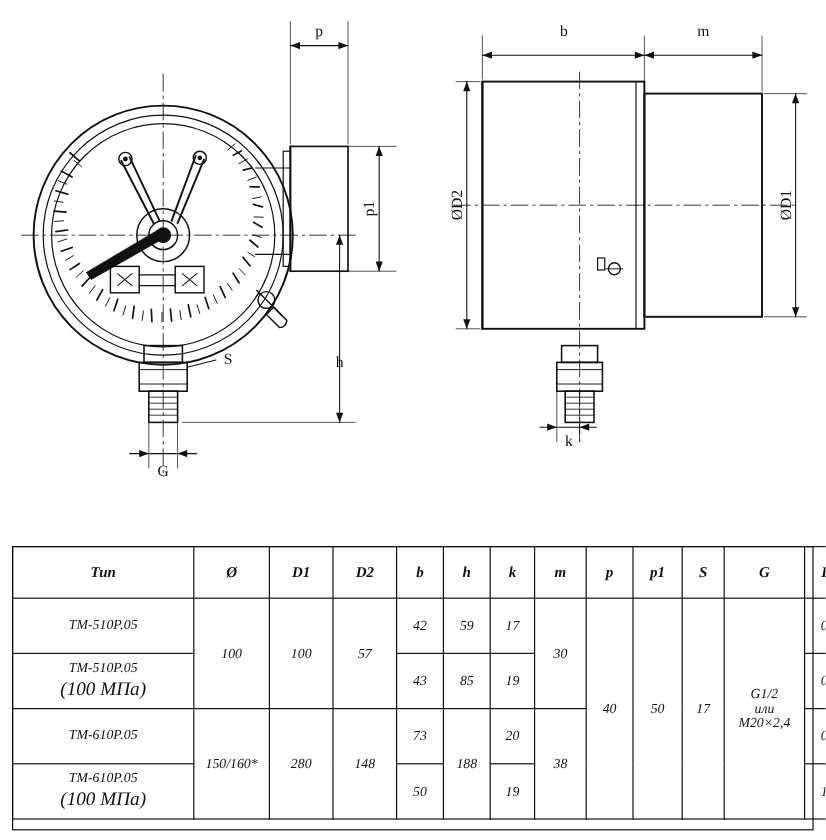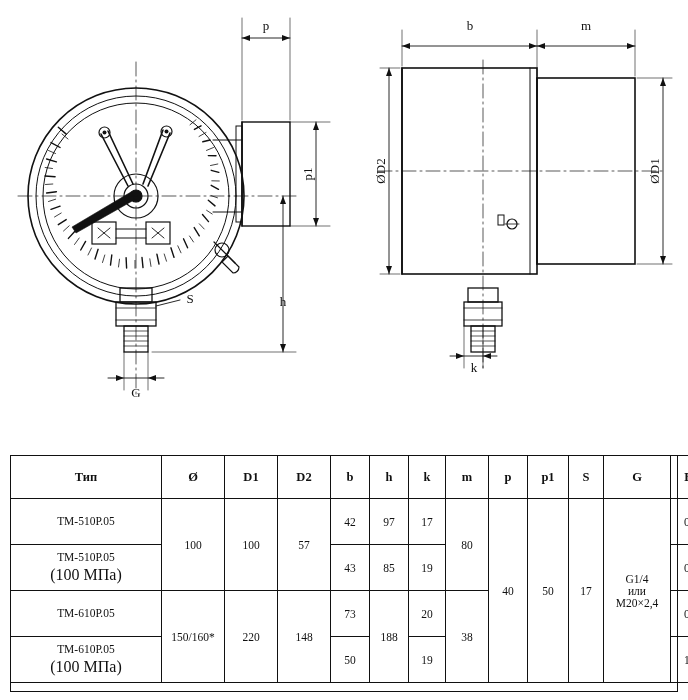--- a/index.html
+++ b/index.html
@@ -1,21 +1,21 @@
 <!DOCTYPE html>
 <html><head>
 <meta charset="utf-8">
 <style>
   html,body{margin:0;padding:0;background:#ffffff;}
   body{width:688px;height:700px;font-family:"Liberation Serif",serif;color:#111;}
   #root{position:relative;width:688px;height:700px;overflow:hidden;}
   svg{display:block;}
   .tbl{position:absolute;left:10px;top:455px;width:668px;}
   table{border-collapse:collapse;width:668px;table-layout:fixed;}
-  table td,table th{border:1px solid #111;text-align:center;vertical-align:middle;font-size:11.5px;font-family:"Liberation Serif",serif;padding:0;}
+  table td,table th{border:1px solid #111;text-align:center;vertical-align:middle;font-size:11.5px;font-family:"Liberation Serif",serif;padding:0;font-style:italic;}
   thead th{height:42px;font-weight:bold;font-size:12.5px;}
   tbody td{height:45px;}
   .type-cell{font-size:11.5px;line-height:1.25;margin-left:45px;}
   .small{font-size:16px;}
   .outer-frame{position:absolute;left:10px;top:455px;width:666px;height:235px;border:1px solid #111;pointer-events:none;}
 </style>
 </head>
 <body>
 
 <div id="root">
@@ -254,49 +254,49 @@
       </thead>
       <tbody>
         <tr>
           <td class="type-cell">
             <div>ТМ-510Р.05</div>
           </td>
           <td rowspan="2">100</td>
           <td rowspan="2">100</td>
           <td rowspan="2">57</td>
           <td>42</td>
-          <td>97</td>
+          <td>59</td>
           <td>17</td>
-          <td rowspan="2">80</td>
+          <td rowspan="2">30</td>
           <td rowspan="4">40</td>
           <td rowspan="4">50</td>
           <td rowspan="4">17</td>
           <td rowspan="4">
-            <div>G1/4</div>
+            <div>G1/2</div>
             <div>или</div>
             <div>М20×2,4</div>
           </td>
           <td>0,41</td>
         </tr>
         <tr>
           <td class="type-cell">
             <div>ТМ-510Р.05</div>
             <div class="small">(100 МПа)</div>
           </td>
           <td>43</td>
           <td>85</td>
           <td>19</td>
           <td>0,62</td>
         </tr>
         <tr>
           <td class="type-cell">
             <div>ТМ-610Р.05</div>
           </td>
           <td rowspan="2">150/160*</td>
-          <td rowspan="2">220</td>
+          <td rowspan="2">280</td>
           <td rowspan="2">148</td>
           <td>73</td>
           <td rowspan="2">188</td>
           <td>20</td>
           <td rowspan="2">38</td>
           <td>0,70</td>
         </tr>
         <tr>
           <td class="type-cell">
             <div>ТМ-610Р.05</div>

